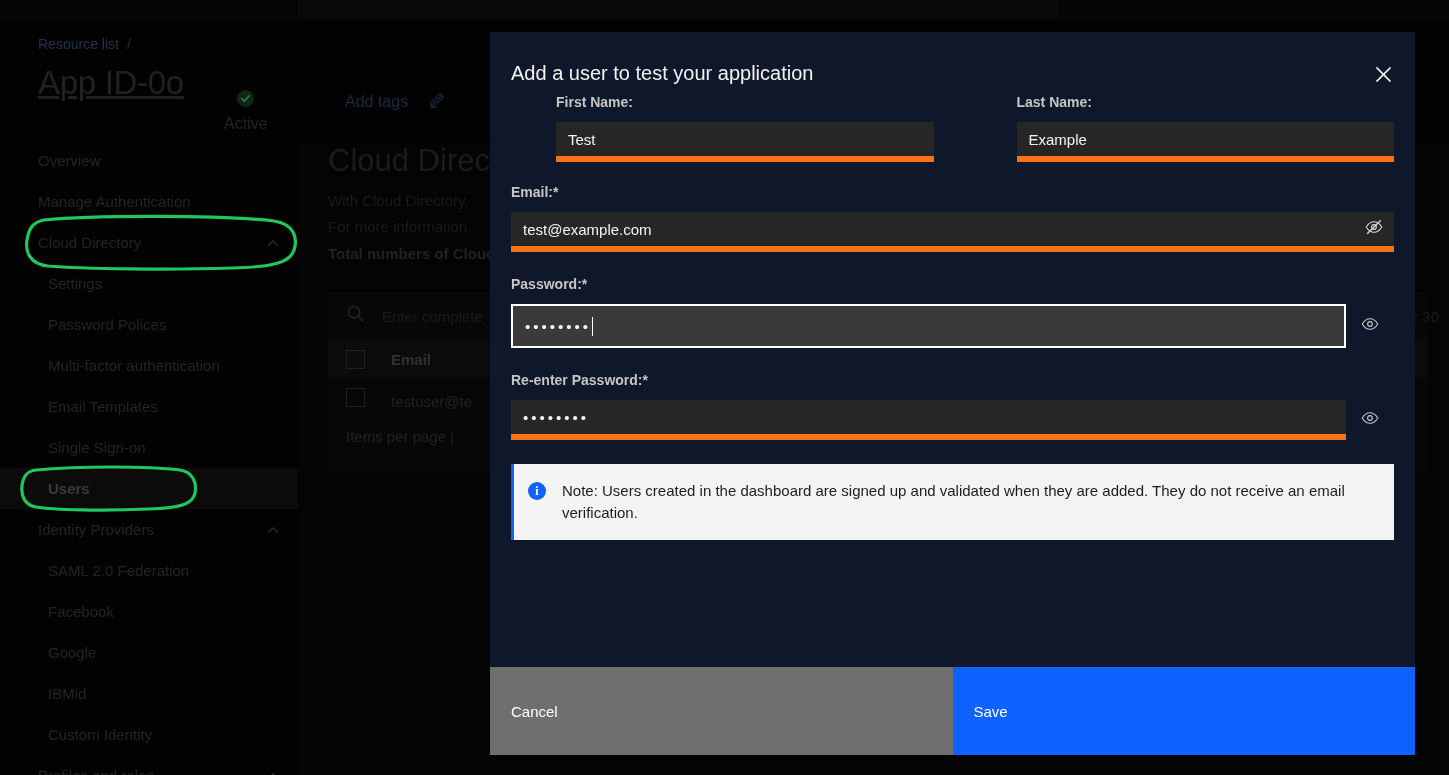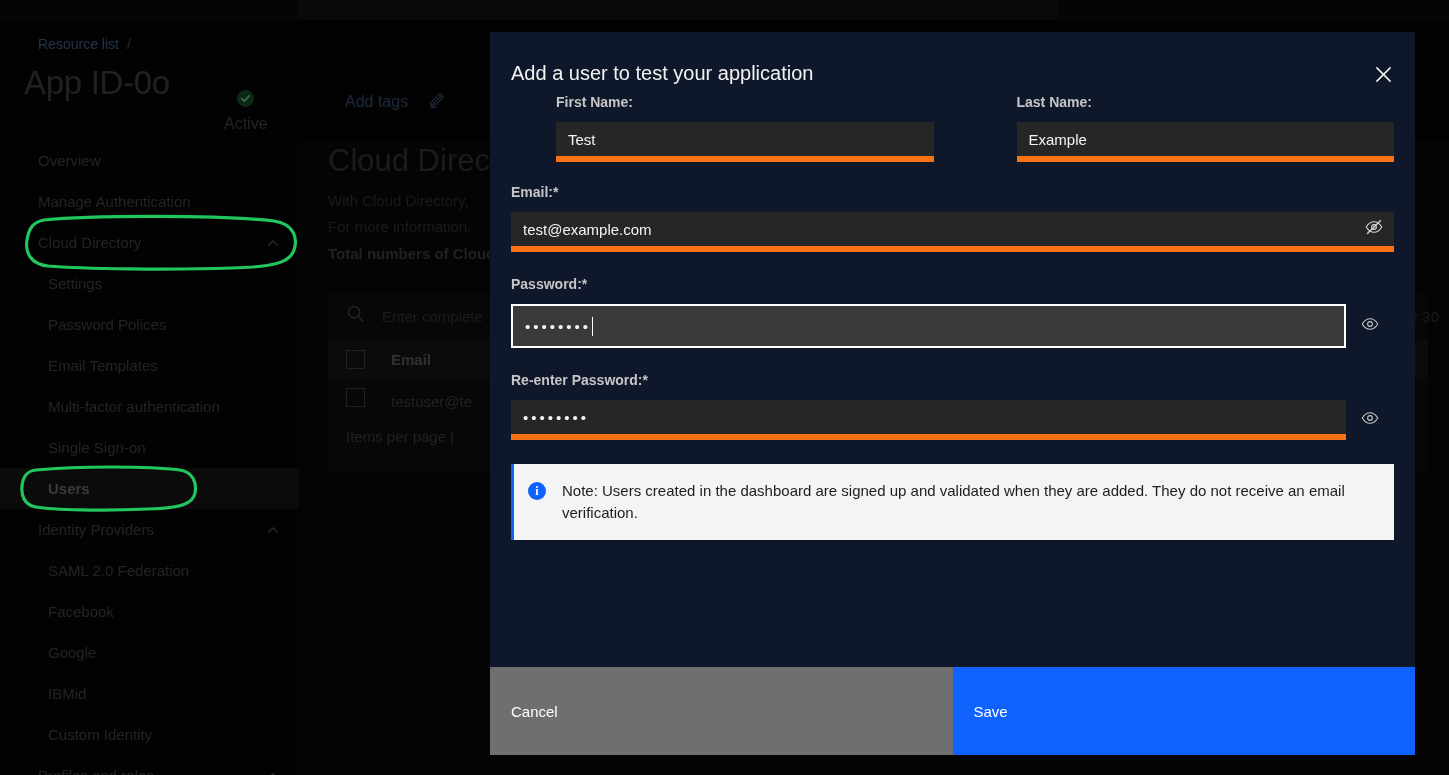--- a/index.html
+++ b/index.html
@@ -15,21 +15,21 @@
   .topbar { position: absolute; top: 0; left: 0; width: 1449px; height: 20px; background: #0b0b0b; border-bottom: 1px solid #1b1b1b; }
   .topbar-seg { position: absolute; top: 0; height: 20px; }
   .seg-a { left: 0;    width: 298px; background: #0d0d0d; }
   .seg-b { left: 298px; width: 760px; background: #141414; }
   .seg-c { left: 1058px; width: 391px; background: #0c0c0c; }
 
   
   .page-head { position: absolute; top: 20px; left: 0; width: 1449px; height: 120px; background: #060606; }
   .breadcrumb { position: absolute; top: 16px; left: 38px; font-size: 14px; color: #4d6fa8; }
   .breadcrumb .sep { color: #5a5a5a; margin-left: 8px; }
-  .page-title { position: absolute; top: 44px; left: 24px; font-size: 33px; font-weight: 300; color: #4a4a4a; letter-spacing: -0.3px; }
+  .page-title { position: absolute; top: 44px; left: 38px; font-size: 33px; font-weight: 300; color: #4a4a4a; letter-spacing: -0.3px; text-decoration: underline; }
   .status-wrap { position: absolute; top: 70px; left: 224px; display: flex; align-items: center; gap: 8px; flex-direction: column; }
   .check-circle { width: 17px; height: 17px; border-radius: 50%; background: #1c5b2e; display: flex; align-items: center; justify-content: center; }
   .check-circle svg { display: block; }
   .status-text { font-size: 16px; color: #4c4c4c; }
   .addtags { position: absolute; top: 70px; left: 345px; display: flex; align-items: center; gap: 20px; text-align: center; }
   .addtags-label { font-size: 16px; color: #3f5c85; }
   .pencil-icon { display: block; }
 
   
   .sidebar { position: absolute; top: 140px; left: 0; width: 298px; height: 635px; background: #060606; }
@@ -143,24 +143,24 @@
           <path d="M3 10.5 L8 5.5 L13 10.5" stroke="#6a6a6a" stroke-width="1.4" fill="none" stroke-linecap="round"></path>
         </svg>
       </div>
       <div class="nav-item sub">
         <span>Settings</span>
       </div>
       <div class="nav-item sub">
         <span>Password Polices</span>
       </div>
       <div class="nav-item sub">
+        <span>Multi-factor authentication</span>
+      </div>
+      <div class="nav-item sub">
         <span>Email Templates</span>
-      </div>
-      <div class="nav-item sub">
-        <span>Multi-factor authentication</span>
       </div>
       <div class="nav-item sub">
         <span>Single Sign-on</span>
       </div>
       <div class="nav-item sub active">
         <span>Users</span>
       </div>
       <div class="nav-item group">
         <span>Identity Providers</span>
         <svg class="chev" viewBox="0 0 16 16">

